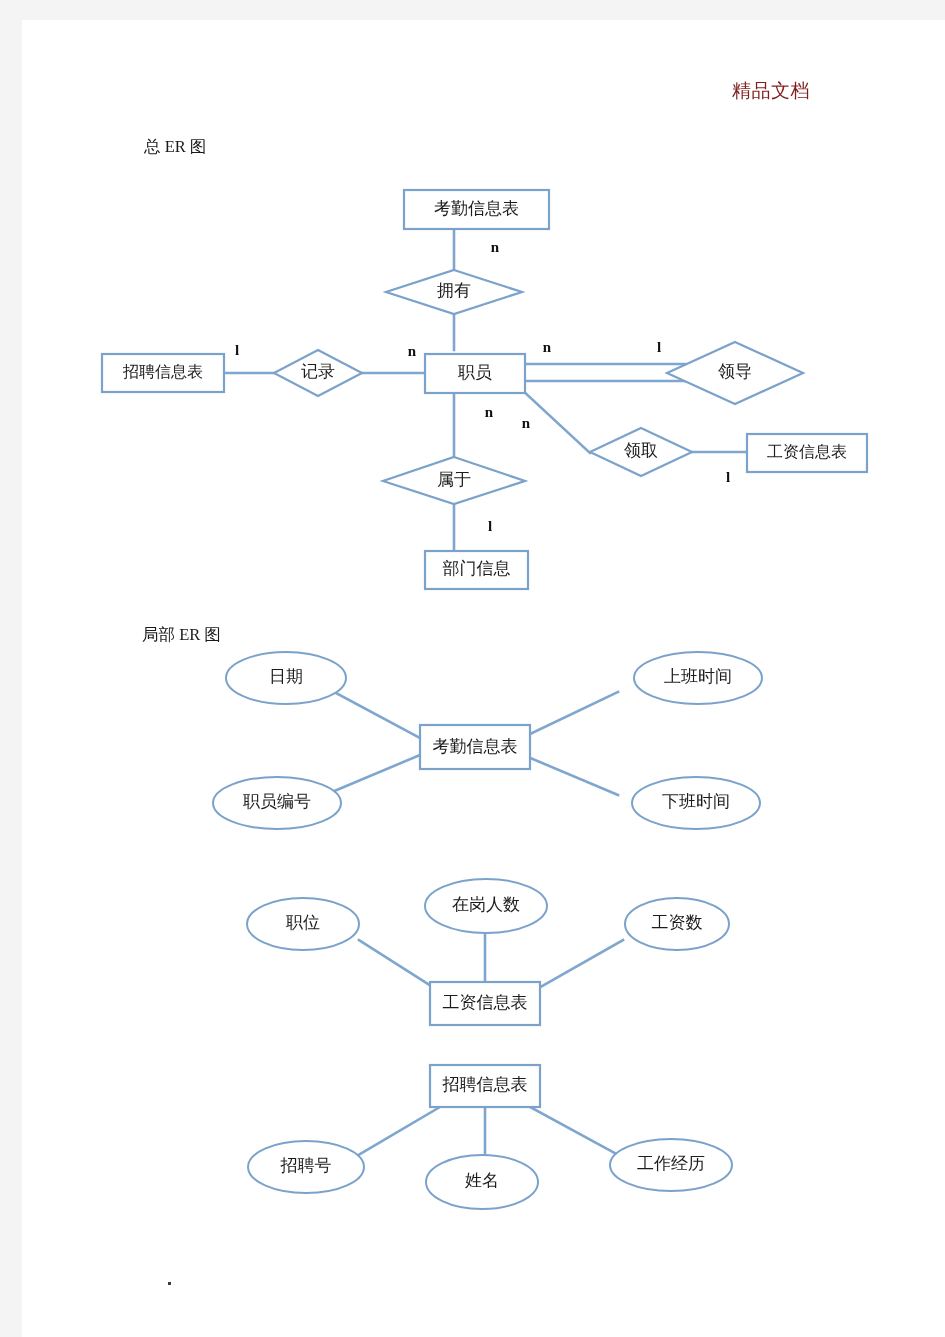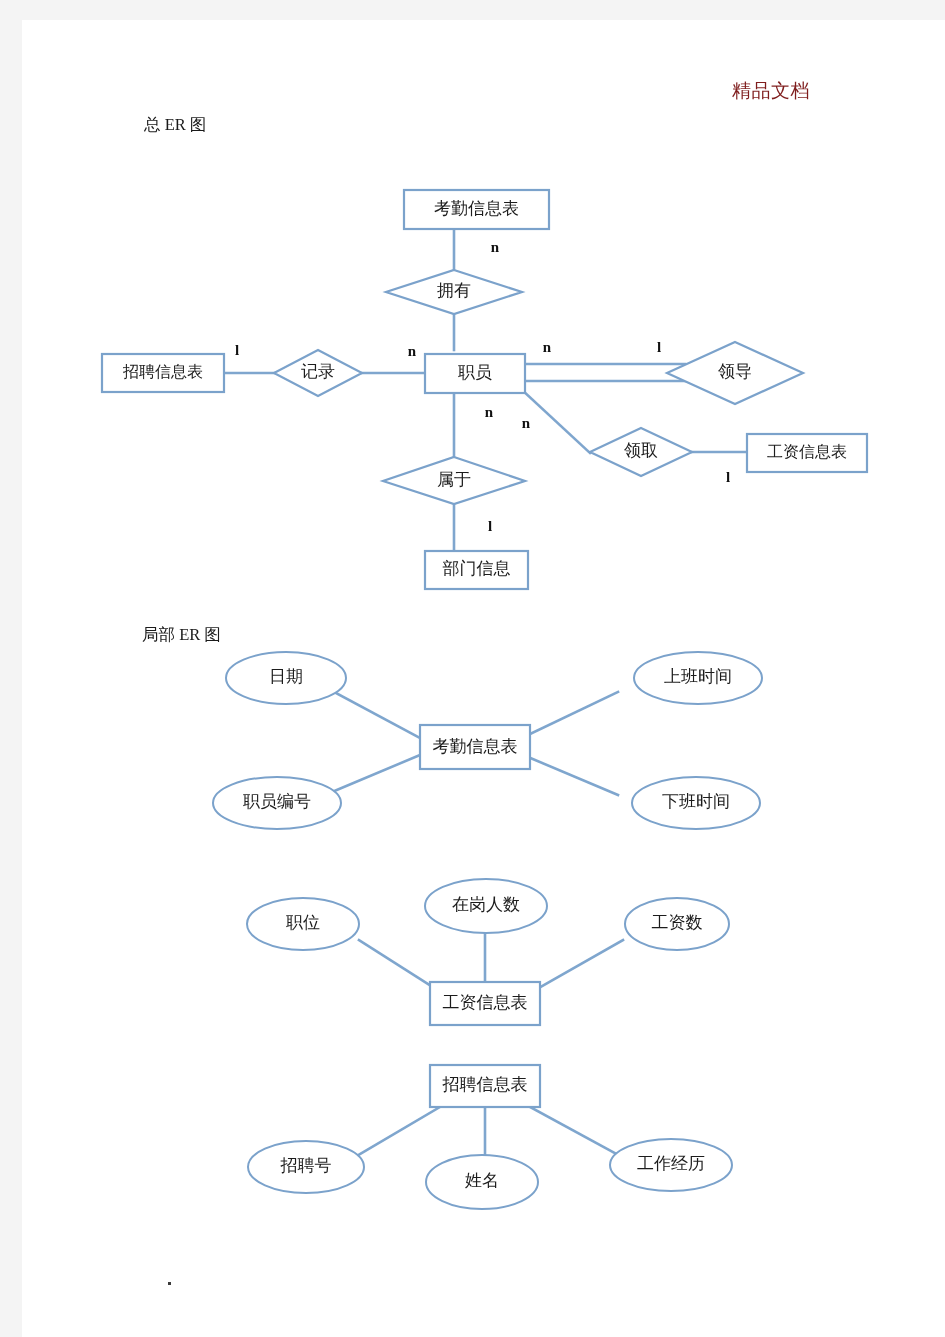--- a/index.html
+++ b/index.html
@@ -32,21 +32,21 @@
     white-space: nowrap;
     margin-top: 6px;
   }
   
   .section-title {
     position: absolute;
     font-size: 16.5px;
     color: #1a1a1a;
     white-space: nowrap;
   }
-  #title-overall { left: 122px; top: 94px; text-align: right; }
+  #title-overall { left: 122px; top: 116px; text-align: right; }
   #title-local   { left: 120px; top: 604px; }
 
   
   .canvas {
     position: absolute;
     left: 0;
     top: 0;
   }
   svg { display: block; overflow: visible; }
 

